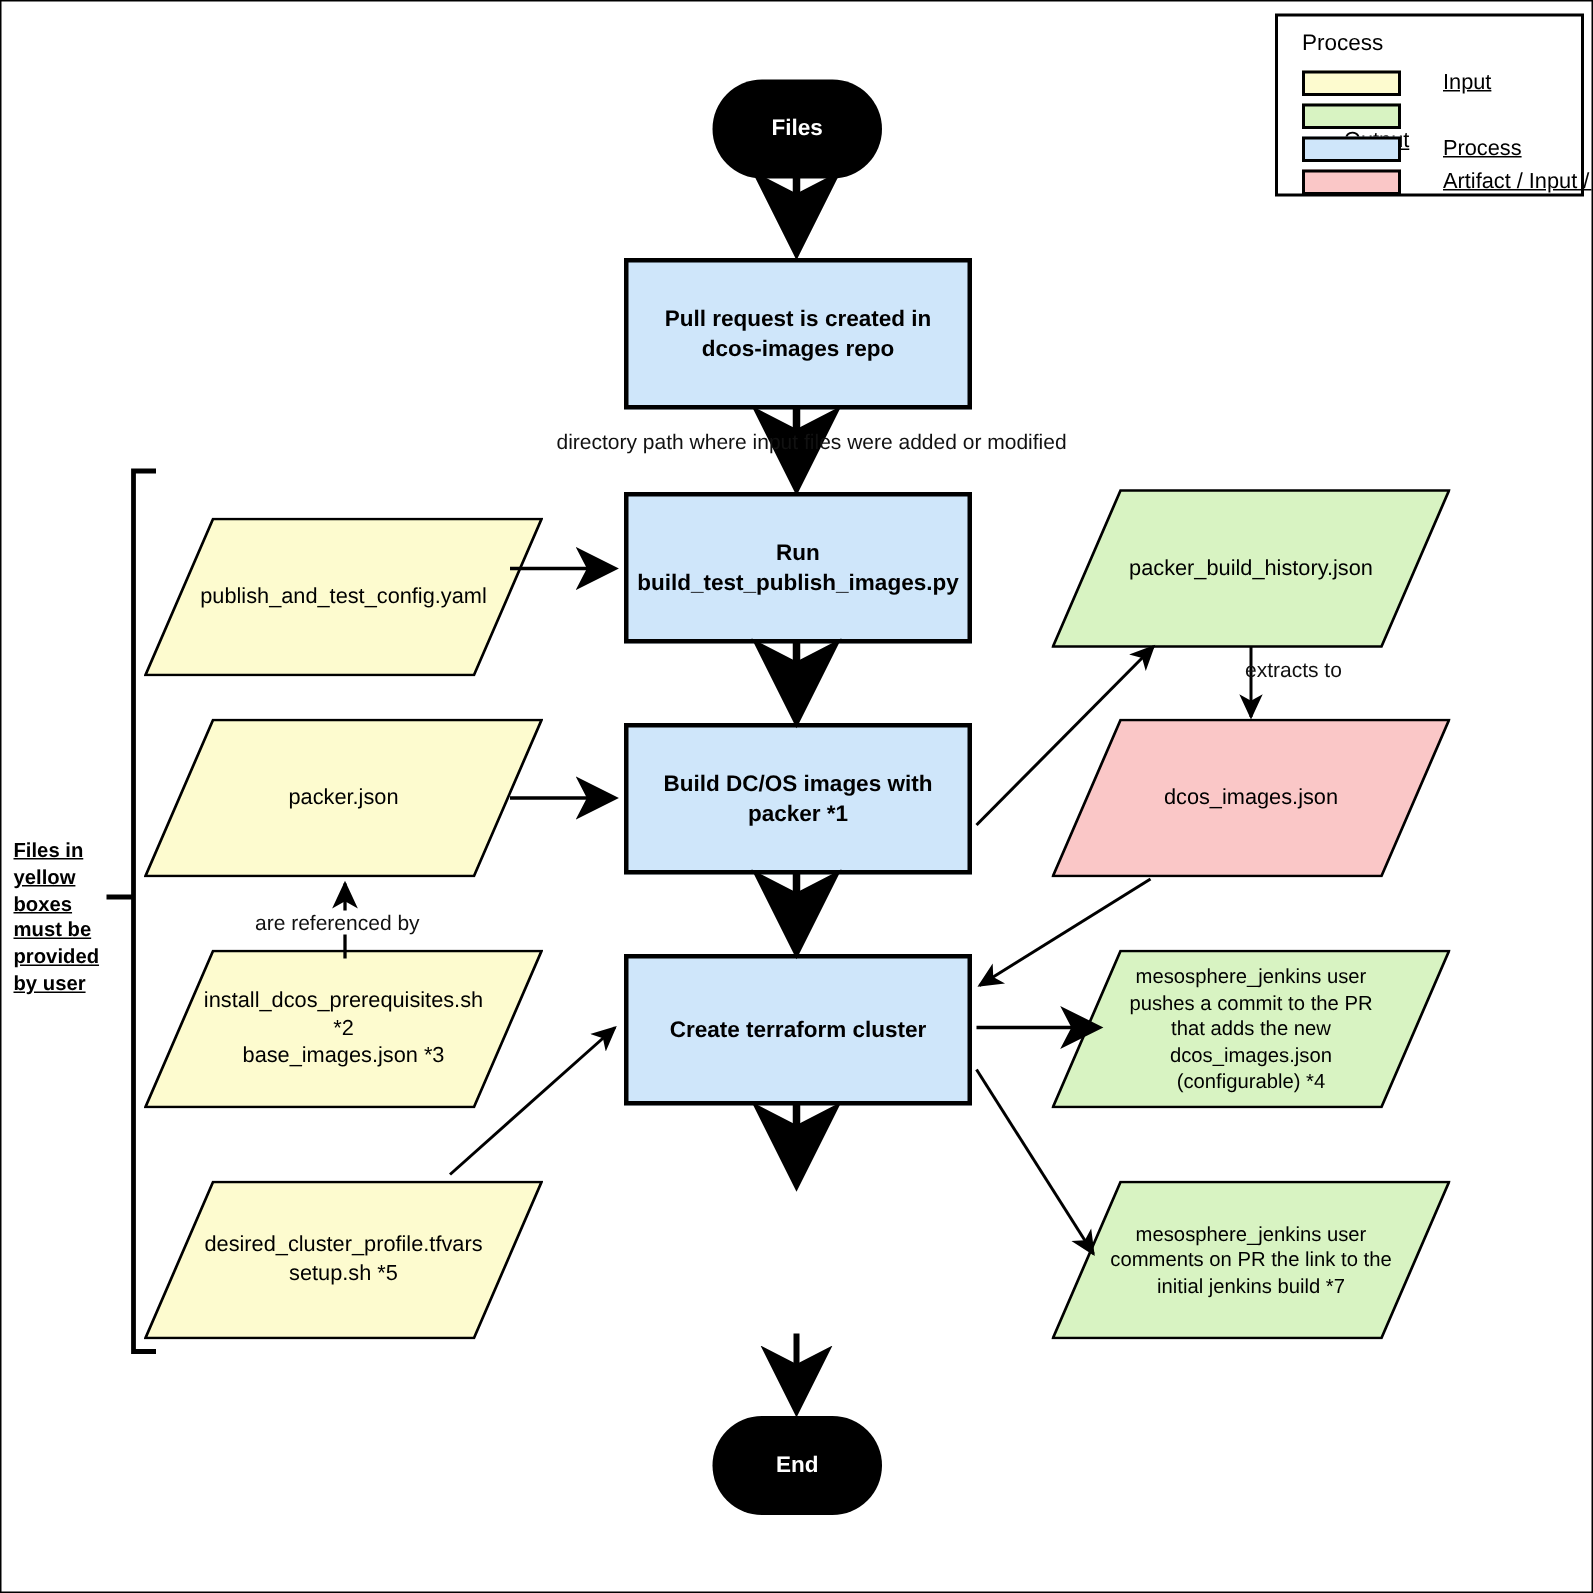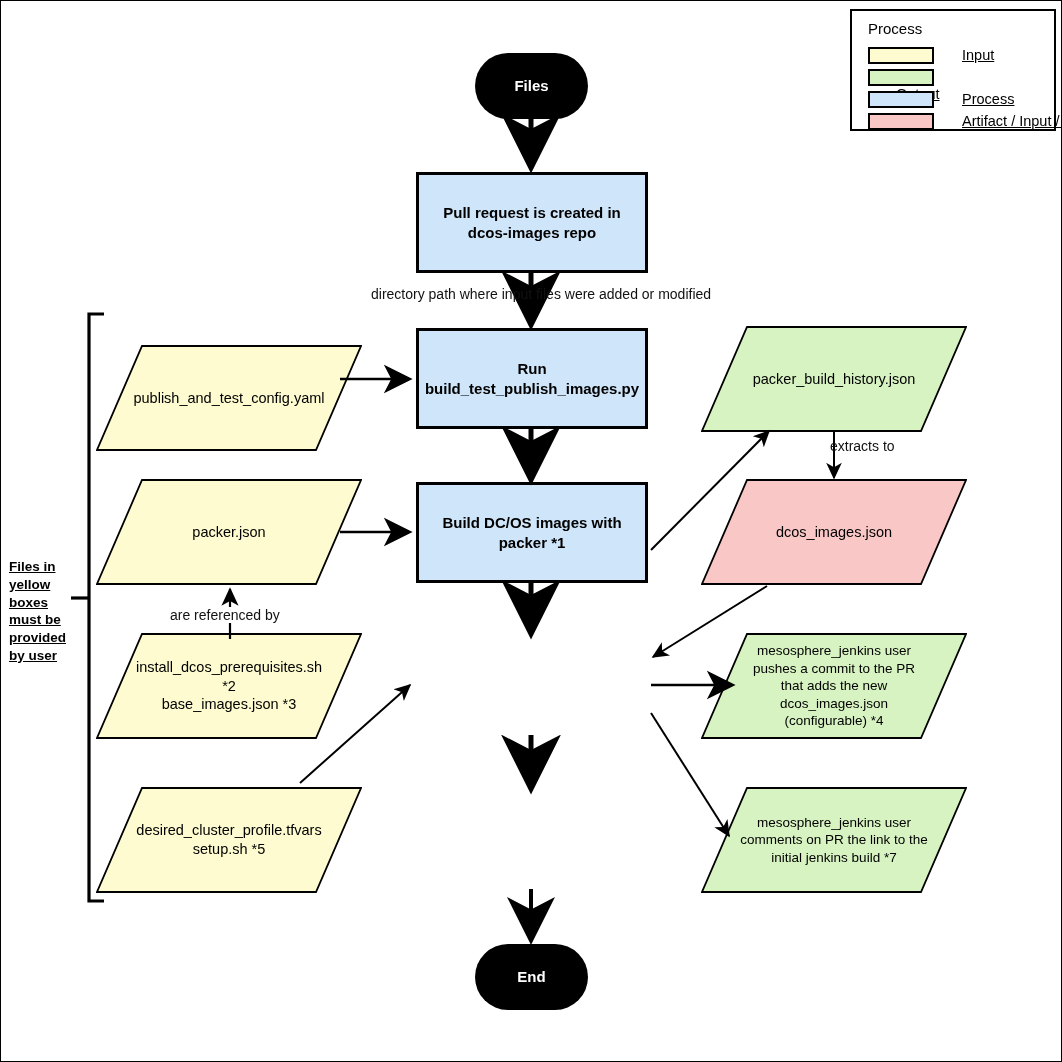--- a/index.html
+++ b/index.html
@@ -100,20 +100,23 @@
   </div>
 
   <div class="node process" style="left:415px;top:327px;width:232px;height:101px;">
     <span class="lbl">Run build_test_publish_images.py</span>
   </div>
 
   <div class="node process" style="left:415px;top:481px;width:232px;height:101px;">
     <span class="lbl">Build DC/OS images with packer *1</span>
   </div>
 
+  <div class="node process" style="left:415px;top:635px;width:232px;height:101px;">
+    <span class="lbl">Create terraform cluster</span>
+  </div>
 
 
   <div class="para" style="left:95px;top:325px;width:266px;height:106px;margin-top:19px;">
     <svg width="266" height="106" viewBox="0 0 266 106">
       <polygon points="46,1 265,1 220,105 1,105" fill="#fdfbcf" stroke="#000" stroke-width="1.8"></polygon>
     </svg>
     <span class="lbl">publish_and_test_config.yaml</span>
   </div>
 
   <div class="para" style="left:95px;top:478px;width:266px;height:106px;">

